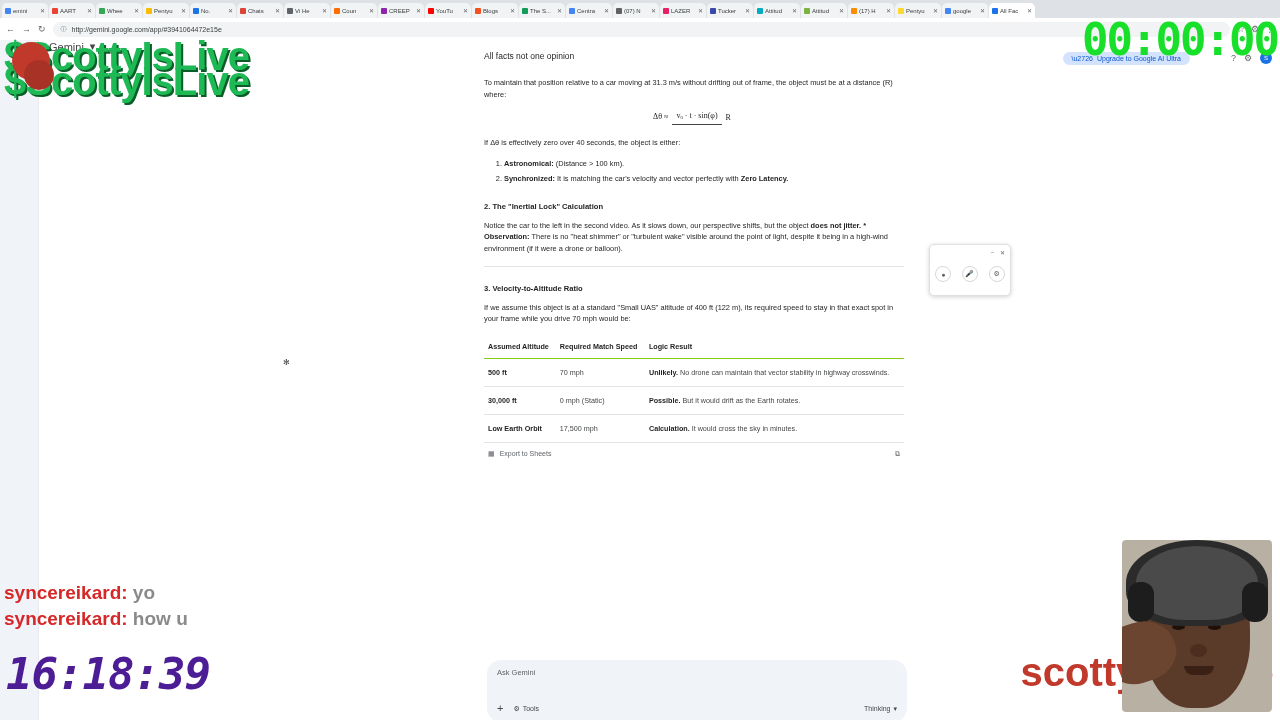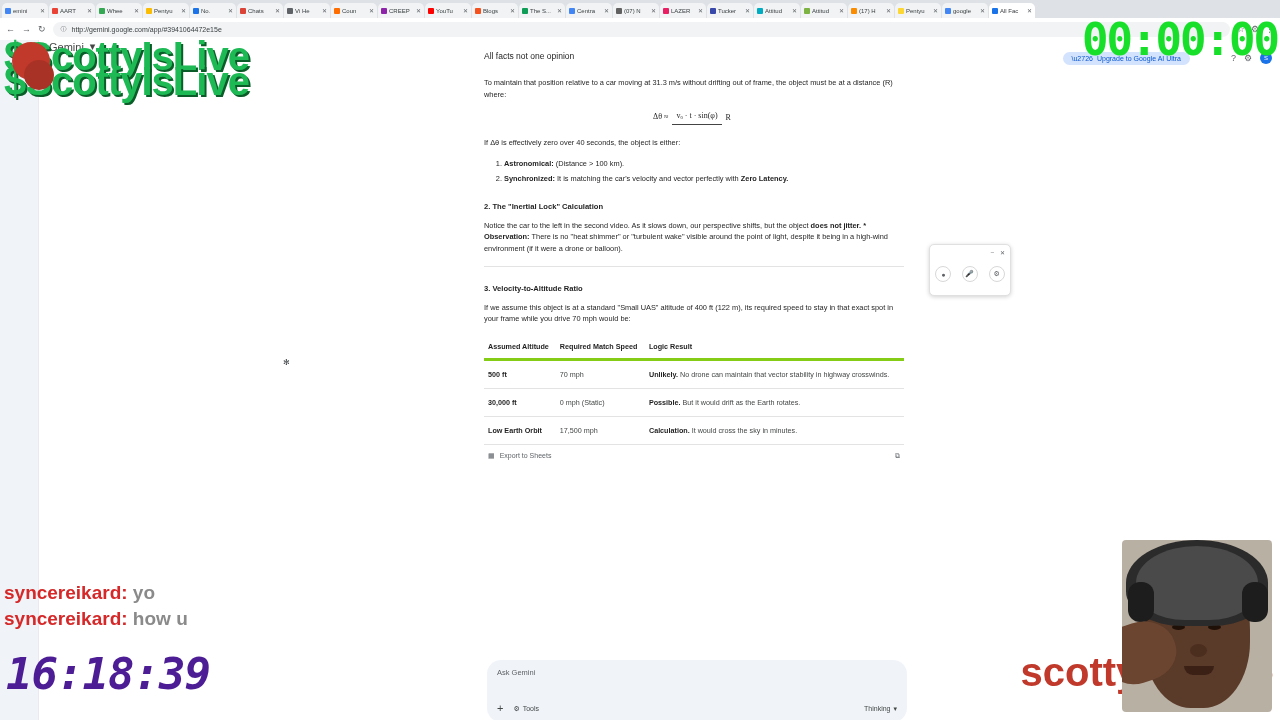--- a/index.html
+++ b/index.html
@@ -38,21 +38,21 @@
   .frac{display:inline-flex;flex-direction:row;align-items:center;margin-left:4px;}
   .frac .num{border-bottom:1px solid #444;padding:0 4px 1px;}
   .frac .den{padding:1px 4px 0;}
   .doc ol,.doc ul{margin:0 0 10px 0;padding-left:20px;}
   .doc li{margin-bottom:4px;}
   h4.sec{font-size:7.6px;font-weight:bold;margin:16px 0 7px;color:#1f1f1f;}
   .rule{border:0;border-top:1px solid #e3e3e3;margin:12px 0;}
   b{font-weight:bold;}
 
   table.tbl{width:100%;border-collapse:collapse;font-size:7.2px;margin-top:4px;}
-  table.tbl th{text-align:left;font-weight:bold;padding:6px 4px;border-bottom:3px solid #84cc16;color:#1f1f1f;}
+  table.tbl th{text-align:left;font-weight:bold;padding:6px 4px;border-bottom:1px solid #84cc16;color:#1f1f1f;}
   table.tbl td{vertical-align:top;padding:8px 4px;border-bottom:1px solid #e3e3e3;color:#444746;}
   table.tbl td.first{color:#1f1f1f;font-weight:bold;}
   table.tbl td b{color:#1f1f1f;}
 
   .export{display:flex;align-items:center;justify-content:space-between;font-size:7px;color:#5f6368;padding:6px 4px;}
   .export .left{display:flex;align-items:center;gap:5px;}
 
   
   .composer{position:absolute;left:448px;top:620px;width:420px;height:62px;background:#f0f4f9;border-radius:14px;padding:8px 10px;box-sizing:border-box;}
   .composer .ask{font-size:7.5px;color:#5f6368;}

